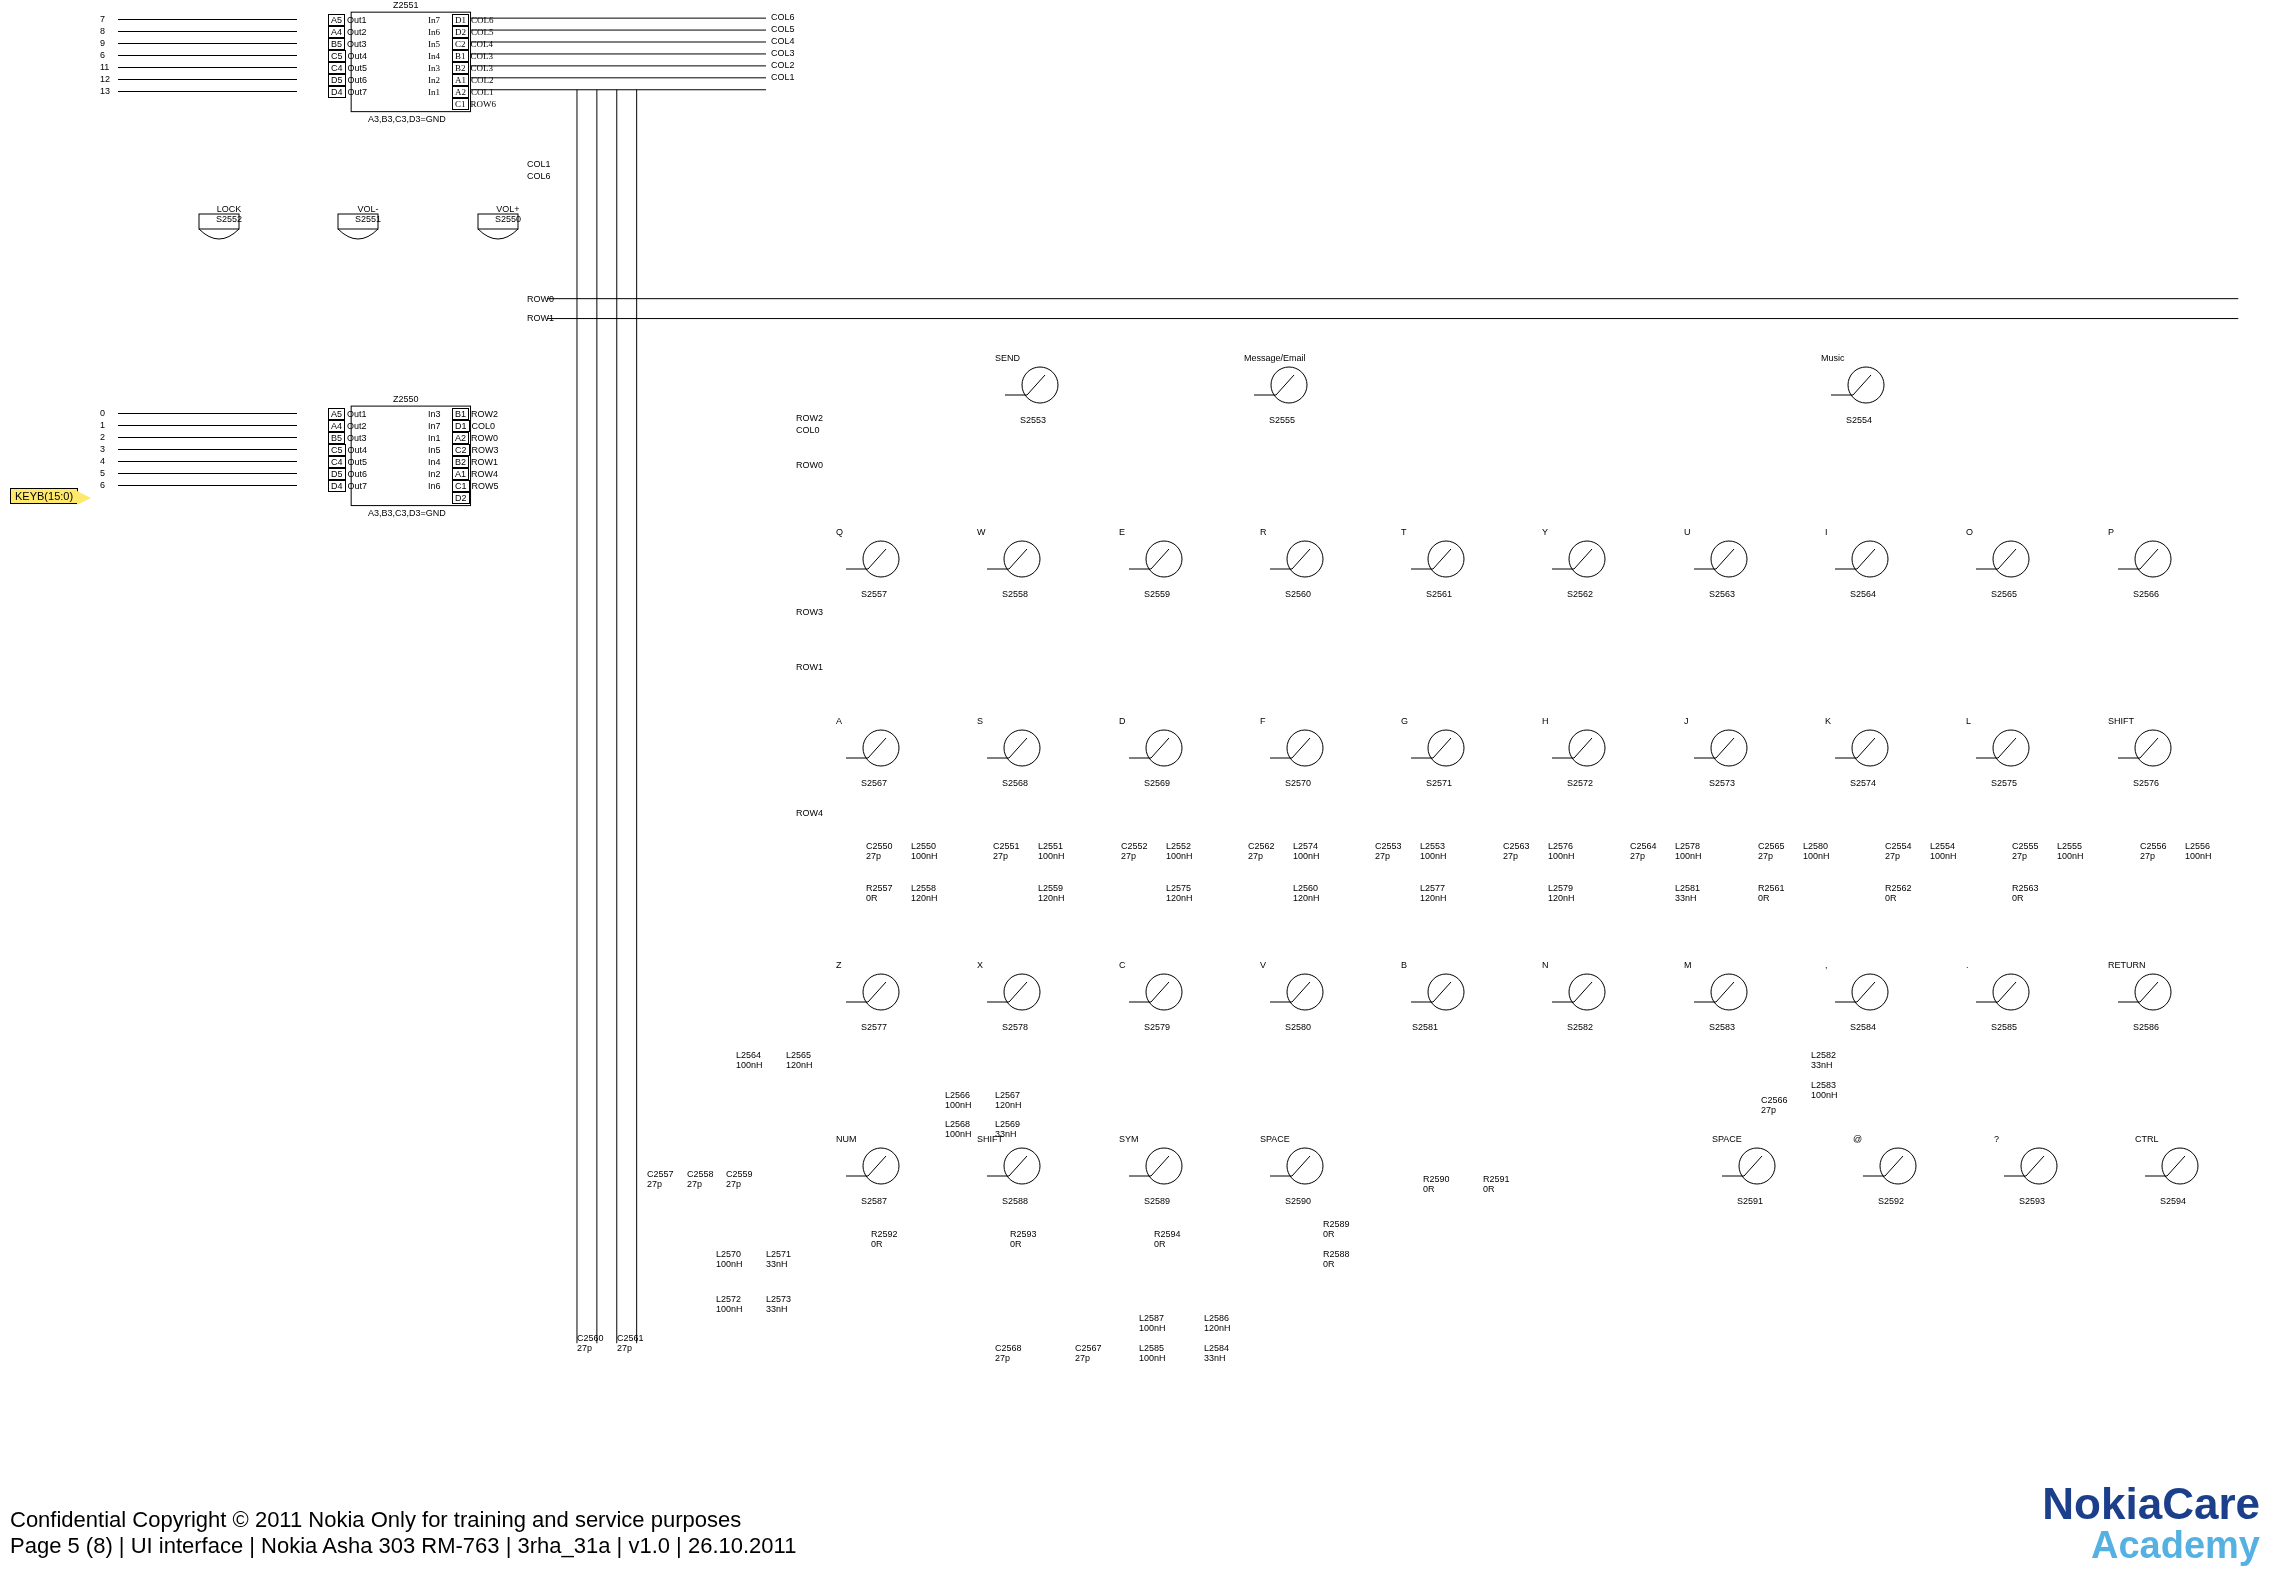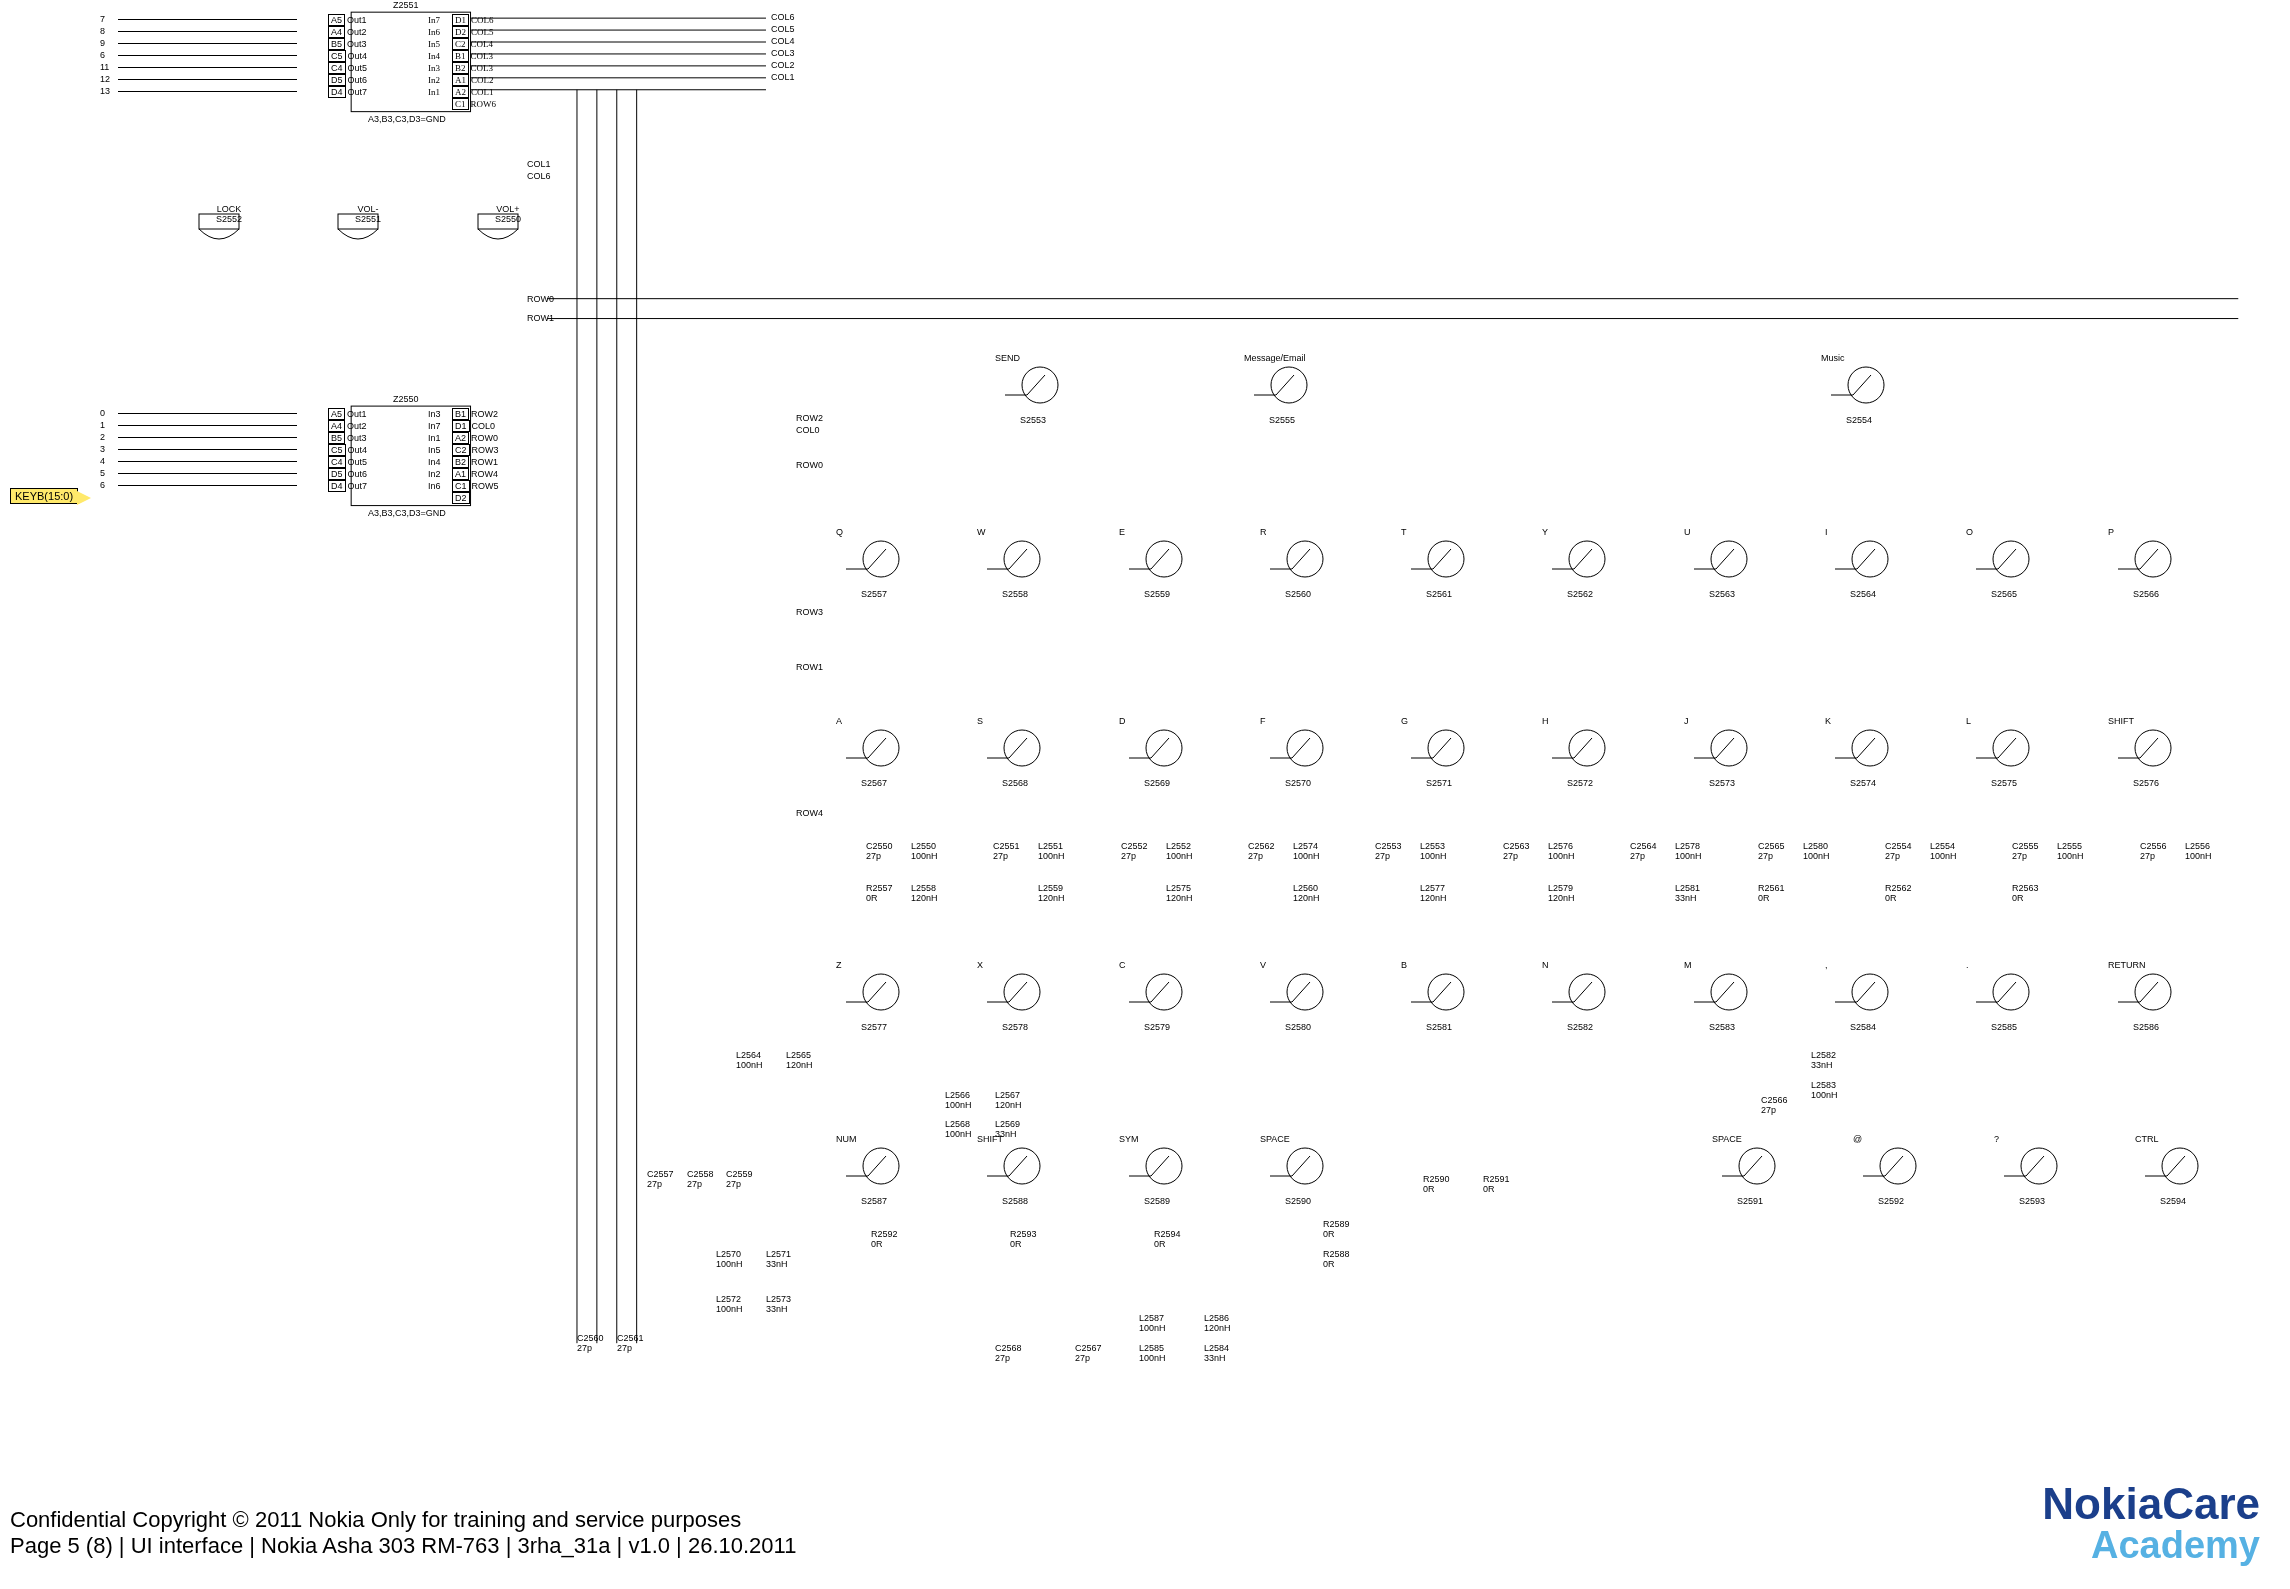--- a/index.html
+++ b/index.html
@@ -460,21 +460,21 @@
         </div>
       </div>
       <div style="position: absolute; left: 565px; top: 0px; width: 131px; height: 90px;">
         <div style="position:relative;width:100%;height:100%;">
           <div class="lbl small" style="left:0;top:0;">B</div>
           <svg width="60" height="50" style="position:absolute;left:10px;top:12px;" viewBox="0 0 60 50">
             <circle cx="35" cy="20" r="18" fill="none" stroke="#000"></circle>
             <line x1="0" y1="30" x2="22" y2="30" stroke="#000"></line>
             <line x1="22" y1="30" x2="40" y2="10" stroke="#000"></line>
           </svg>
-          <div class="lbl small" style="left:25px;top:62px;">S2581</div>
+          <div class="lbl small" style="left:11px;top:62px;">S2581</div>
         </div>
       </div>
       <div style="position: absolute; left: 706px; top: 0px; width: 131px; height: 90px;">
         <div style="position:relative;width:100%;height:100%;">
           <div class="lbl small" style="left:0;top:0;">N</div>
           <svg width="60" height="50" style="position:absolute;left:10px;top:12px;" viewBox="0 0 60 50">
             <circle cx="35" cy="20" r="18" fill="none" stroke="#000"></circle>
             <line x1="0" y1="30" x2="22" y2="30" stroke="#000"></line>
             <line x1="22" y1="30" x2="40" y2="10" stroke="#000"></line>
           </svg>

